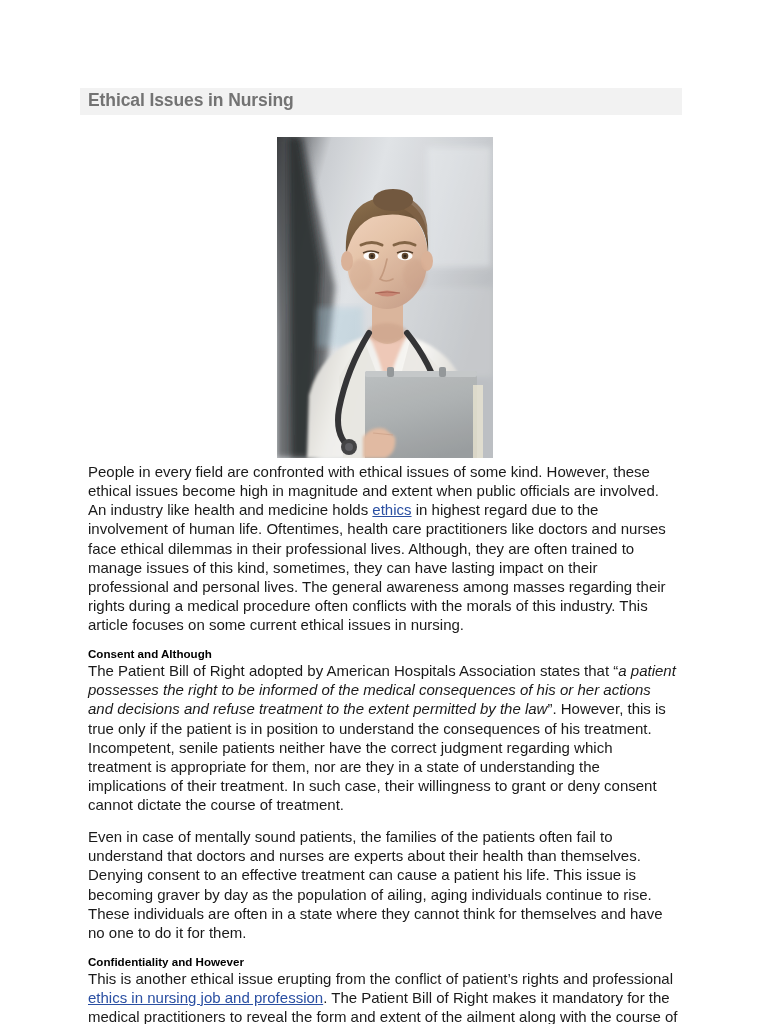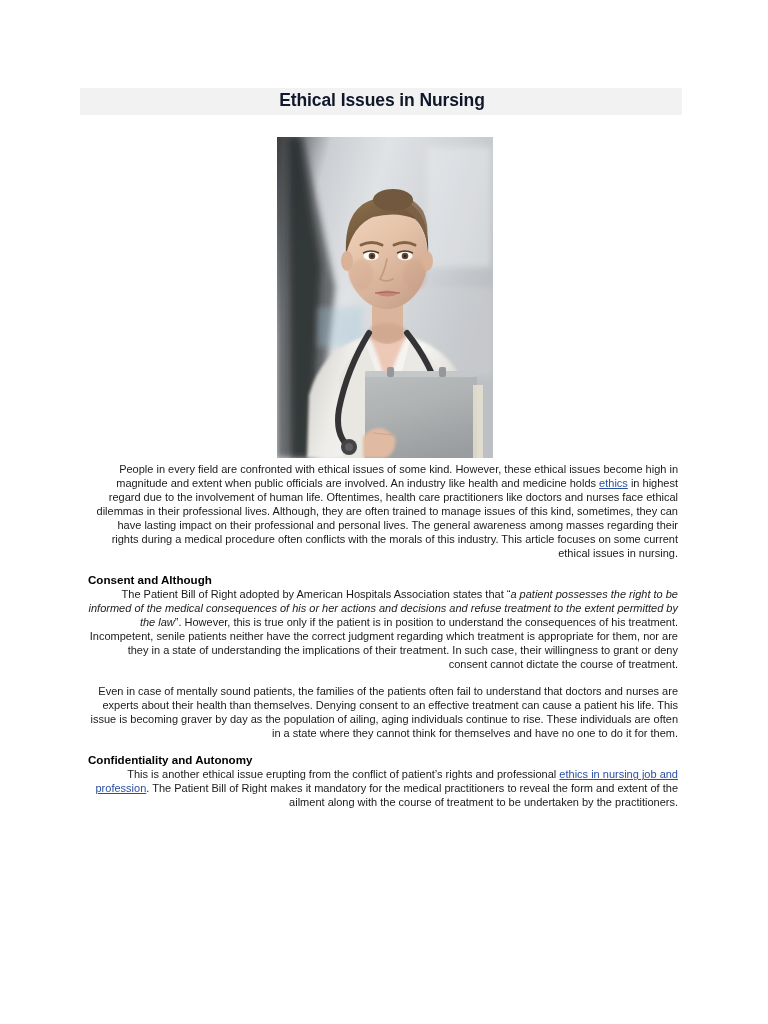--- a/index.html
+++ b/index.html
@@ -30,25 +30,24 @@
     top: 88px;
     width: 602px;
     background: #f2f2f2;
     padding: 2px 6px 4px 8px;
     box-sizing: border-box;
   }
 
   .doc-title {
     font-size: 17.5px;
     font-weight: bold;
-    color: #0f172a;
+    color: #737373;
     letter-spacing: -0.1px;
     line-height: 1.15;
     margin: 0 0 1px 0;
-    text-align: center;
   }
 
   .intro-text {
     font-size: 11.2px;
     line-height: 1.26;
     color: #1a1a1a;
     margin: 0;
   }
 
   
@@ -69,25 +68,25 @@
 
   
   .content {
     position: absolute;
     left: 88px;
     top: 462px;
     width: 592px;
   }
 
   p.body-par {
-    font-size: 11px;
+    font-size: 15px;
     line-height: 1.275;
     color: #1a1a1a;
     margin: 0 2px 13px 0;
-    text-align: right;
+    text-align: left;
   }
 
   h2.sec-head {
     font-size: 11.6px;
     font-weight: bold;
     color: #000000;
     margin: 0 0 16px 0;
     text-decoration: underline;
     display: inline-block;
   }
@@ -230,19 +229,19 @@
 
     <p class="body-par"><span>People in every field are confronted with ethical issues of some kind. However, these ethical issues become high in magnitude and extent when public officials are involved. An industry like health and medicine holds </span><a class="inline-link" href="#">ethics</a><span> in highest regard due to the involvement of human life. Oftentimes, health care practitioners like doctors and nurses face ethical dilemmas in their professional lives. Although, they are often trained to manage issues of this kind, sometimes, they can have lasting impact on their professional and personal lives. The general awareness among masses regarding their rights during a medical procedure often conflicts with the morals of this industry. This article focuses on some current ethical issues in nursing.</span></p>
 
 
     <h3 class="sub-head">Consent and Although</h3>
 
     <p class="body-par"><span>The Patient Bill of Right adopted by American Hospitals Association states that “</span><em class="quote">a patient possesses the right to be informed of the medical consequences of his or her actions and decisions and refuse treatment to the extent permitted by the law</em><span>”. However, this is true only if the patient is in position to understand the consequences of his treatment. Incompetent, senile patients neither have the correct judgment regarding which treatment is appropriate for them, nor are they in a state of understanding the implications of their treatment. In such case, their willingness to grant or deny consent cannot dictate the course of treatment.</span></p>
 
     <p class="body-par">Even in case of mentally sound patients, the families of the patients often fail to understand that doctors and nurses are experts about their health than themselves. Denying consent to an effective treatment can cause a patient his life. This issue is becoming graver by day as the population of ailing, aging individuals continue to rise. These individuals are often in a state where they cannot think for themselves and have no one to do it for them.</p>
 
-    <h3 class="sub-head">Confidentiality and Autonomy</h3>
+    <h3 class="sub-head">Confidentiality and However</h3>
 
     <p class="body-par"><span>This is another ethical issue erupting from the conflict of patient’s rights and professional </span><a class="inline-link" href="#">ethics in nursing job and profession</a><span>. The Patient Bill of Right makes it mandatory for the medical practitioners to reveal the form and extent of the ailment along with the course of treatment to be undertaken by the practitioners.</span></p>
 
   </div>
 
 </div>
 
 </body></html>

